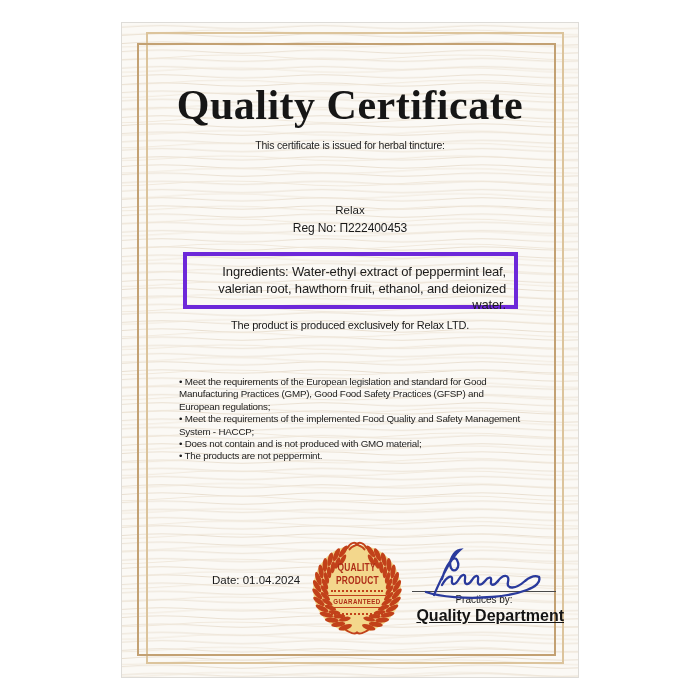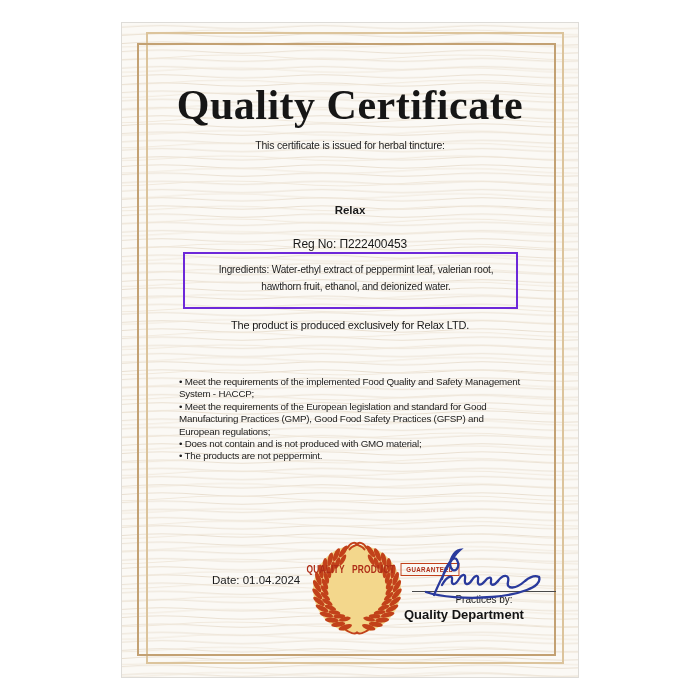--- a/index.html
+++ b/index.html
@@ -8,48 +8,48 @@
   .paper{position:absolute;left:121px;top:22px;width:458px;height:656px;
          background:#fbf9f5;border:1px solid #dedcd8;box-sizing:border-box;}
   .waves{position:absolute;left:0;top:0;}
   .frame{position:absolute;box-sizing:border-box;pointer-events:none;}
   .frame-light{left:24px;top:9px;width:418px;height:632px;border:2.5px solid #dcc49c;}
   .frame-dark{left:15px;top:20px;width:419px;height:613px;border:2.5px solid #c3a173;}
   .ctr{position:absolute;left:0;width:100%;text-align:center;}
   .title{top:58px;font-family:"Liberation Serif","DejaVu Serif",serif;font-weight:600;
          font-size:42px;letter-spacing:.5px;color:#161616;}
   .subtitle{top:116px;font-size:10.5px;letter-spacing:-.2px;color:#1e1e1e;}
-  .product{top:181px;font-size:11.5px;font-weight:bold;color:#1a1a1a;}
-  .regno{top:214px;font-size:12px;letter-spacing:-.1px;color:#1a1a1a;}
+  .product{top:181px;font-size:11.5px;font-weight:normal;color:#1a1a1a;}
+  .regno{top:198px;font-size:12px;letter-spacing:-.1px;color:#1a1a1a;}
   .ingbox{position:absolute;left:61px;top:229px;width:335px;height:57px;box-sizing:border-box;
-          border:2px solid #6d28d9;padding:8px 8px 0 19px;text-align:center;
-          font-size:10px;line-height:16.5px;letter-spacing:-.15px;color:#1c1c1c;}
+          border:4px solid #6d28d9;padding:8px 8px 0 19px;text-align:right;
+          font-size:13px;line-height:16.5px;letter-spacing:-.15px;color:#1c1c1c;}
   .exclusive{top:296px;font-size:11px;letter-spacing:-.2px;color:#1a1a1a;}
   .bullets{position:absolute;left:57px;top:353px;width:342px;font-size:9.8px;
            line-height:12.4px;letter-spacing:-.22px;color:#1c1c1c;text-align:left;}
   .bullets p{margin:0;}
   .date{position:absolute;left:62px;top:551px;font-size:11.5px;font-weight:500;color:#1a1a1a;padding-left:28px;}
   
   .badge{position:absolute;left:181px;top:512px;width:108px;height:108px;}
   .badge svg{position:absolute;left:0;top:0;}
-  .badge-text{position:absolute;left:0;top:27px;width:108px;display:flex;flex-direction:row;
+  .badge-text{position:absolute;left:0;top:27px;width:108px;display:flex;flex-direction:column;
               align-items:center;}
   .bq{font-size:10px;font-weight:800;line-height:12.5px;transform:scaleX(.84);
       letter-spacing:.2px;white-space:nowrap;}
   .dotted{width:52px;border-top:2px dotted;margin:3px 0 2px 0;}
   .guar{font-size:6.5px;font-weight:bold;letter-spacing:.4px;border:1.2px solid;
         padding:2px 5px 1.5px 5px;margin:1px 0 2px 0;white-space:nowrap;transform:scaleX(.95);}
   
   .sign{position:absolute;left:282px;top:518px;width:160px;height:110px;}
   .sig-svg{position:absolute;left:0;top:0;z-index:3;pointer-events:none;}
   .sig-line{position:absolute;left:8px;top:50px;width:144px;height:1px;background:#4a4a4a;z-index:1;}
   .prodby{position:absolute;left:0;top:53px;width:160px;text-align:center;font-size:10px;
           color:#1c1c1c;z-index:2;}
-  .dept{position:absolute;left:0;top:66px;width:160px;text-align:left;font-size:13px;
-        font-weight:bold;color:#141414;z-index:2;}
+  .dept{position:absolute;left:0;top:66px;width:160px;text-align:right;font-size:16px;
+        font-weight:bold;color:#141414;z-index:2;text-decoration:underline;}
 </style>
 </head>
 <body>
 
 <div class="stage">
   <div class="paper">
 
     <svg class="waves" width="456" height="654" aria-hidden="true">
       <defs>
         <pattern id="wv1" width="160" height="8.2" patternUnits="userSpaceOnUse">
@@ -71,22 +71,22 @@
     <div class="ctr product">Relax</div>
     <div class="ctr regno">Reg No: Π222400453</div>
 
     <div class="ingbox">
       <span>Ingredients: Water-ethyl extract of peppermint leaf, valerian root, hawthorn fruit, ethanol, and deionized water.</span>
     </div>
 
     <div class="ctr exclusive">The product is produced exclusively for Relax LTD.</div>
 
     <div class="bullets">
+      <p>• Meet the requirements of the European legislation and standard for Good Manufacturing Practices (GMP), Good Food Safety Practices (GFSP) and European regulations;</p>
       <p>• Meet the requirements of the implemented Food Quality and Safety Management System - HACCP;</p>
-      <p>• Meet the requirements of the European legislation and standard for Good Manufacturing Practices (GMP), Good Food Safety Practices (GFSP) and European regulations;</p>
       <p>• Does not contain and is not produced with GMO material;</p>
       <p>• The products are not peppermint.</p>
     </div>
 
     <div class="date">Date: 01.04.2024</div>
 
     <div class="badge">
       <svg width="108" height="108" viewBox="0 0 108 108" aria-hidden="true">
         <circle id="badge-circle" cx="54" cy="54" r="44" fill="#f3d78c"></circle>
         <g id="wreath">

